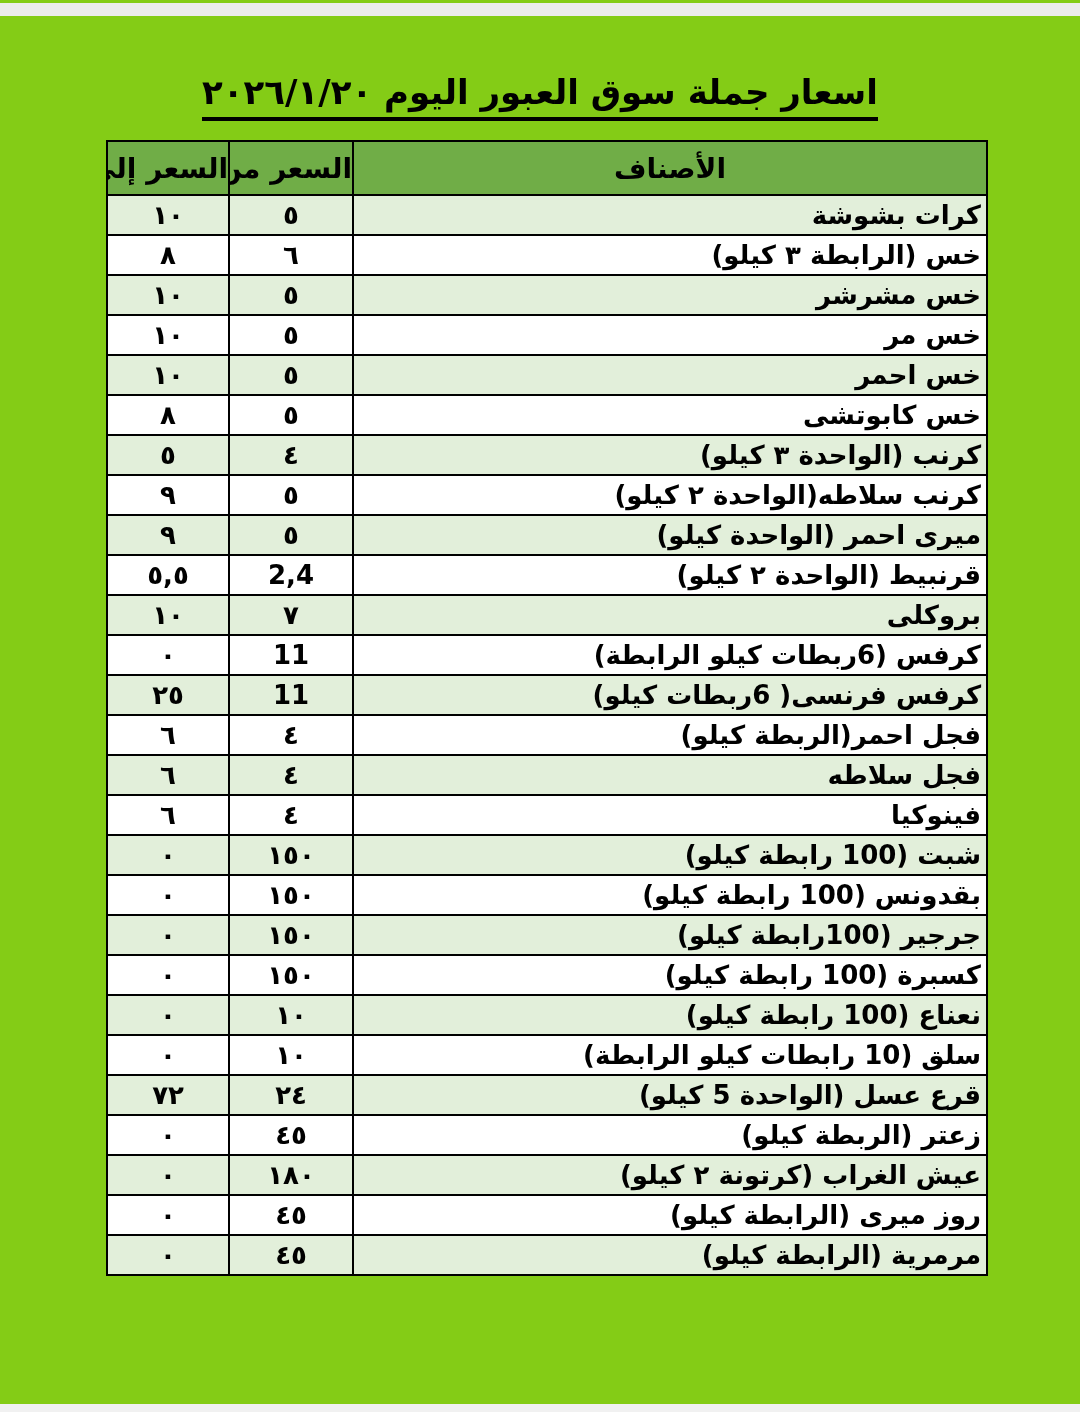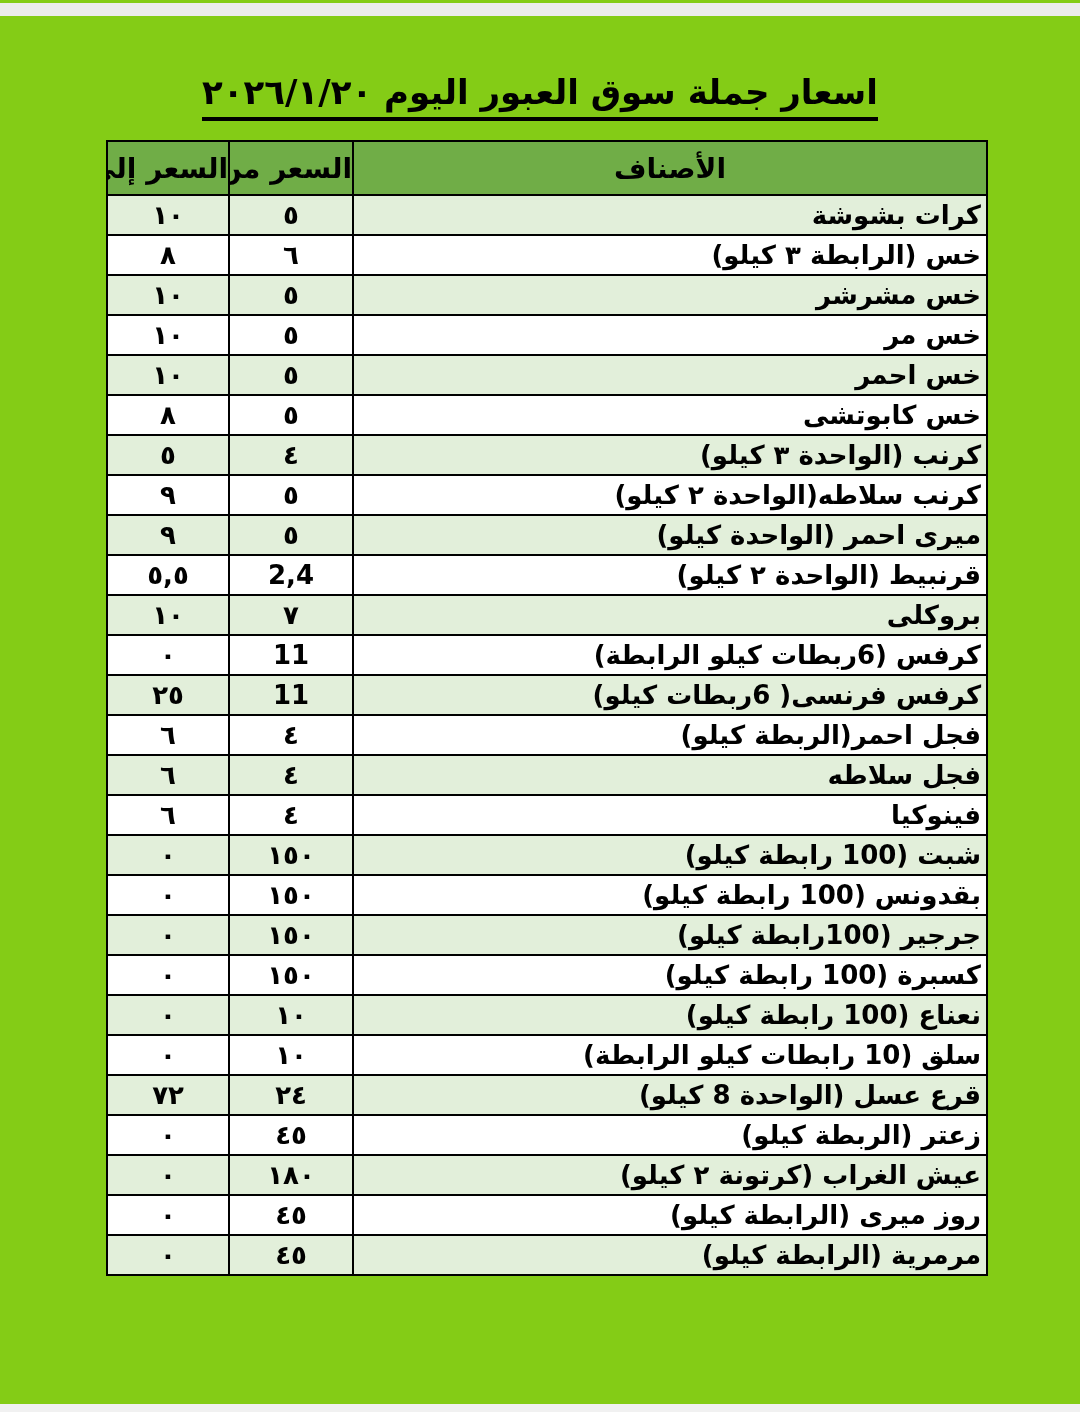--- a/index.html
+++ b/index.html
@@ -196,21 +196,21 @@
     <td class="cell-item">نعناع (100 رابطة كيلو)</td>
     <td class="cell-num">١٠</td>
     <td class="cell-num">٠</td>
   </tr>
         <tr class="row-white">
     <td class="cell-item">سلق (10 رابطات كيلو الرابطة)</td>
     <td class="cell-num">١٠</td>
     <td class="cell-num">٠</td>
   </tr>
         <tr class="row-green">
-    <td class="cell-item">قرع عسل (الواحدة 8 كيلو)</td>
+    <td class="cell-item">قرع عسل (الواحدة 5 كيلو)</td>
     <td class="cell-num">٢٤</td>
     <td class="cell-num">٧٢</td>
   </tr>
         <tr class="row-white">
     <td class="cell-item">زعتر (الربطة كيلو)</td>
     <td class="cell-num">٤٥</td>
     <td class="cell-num">٠</td>
   </tr>
         <tr class="row-green">
     <td class="cell-item">عيش الغراب (كرتونة ٢ كيلو)</td>

